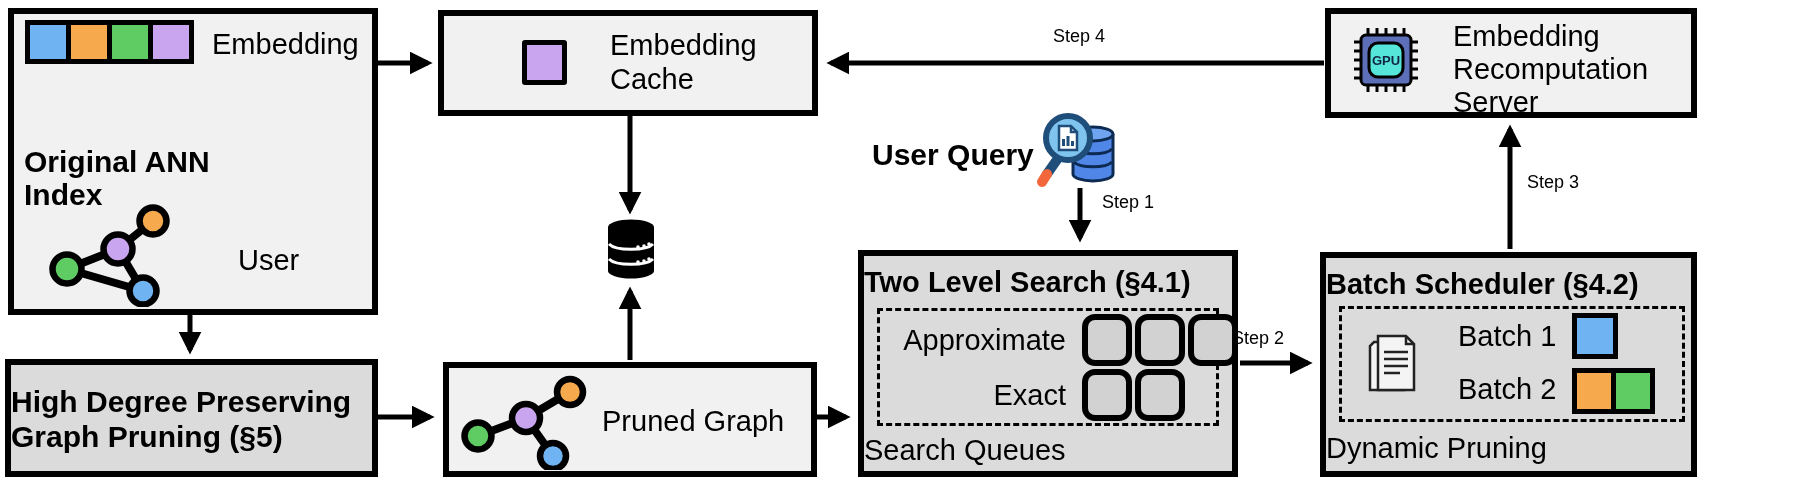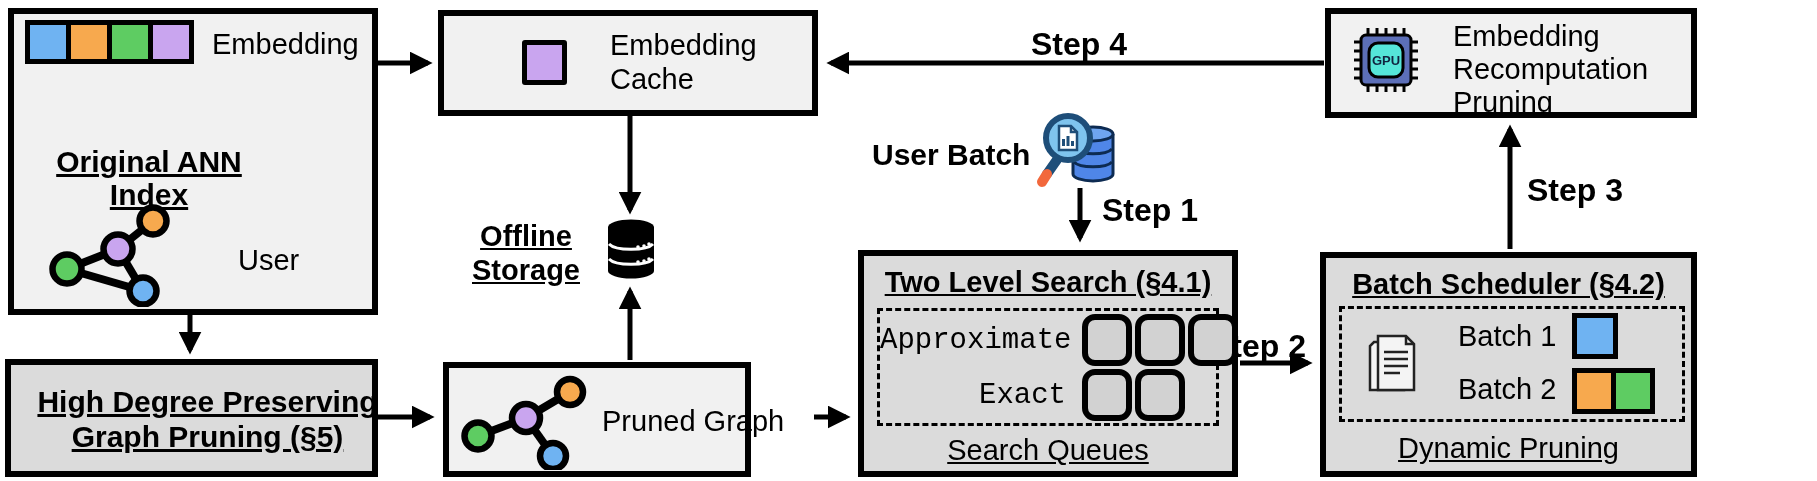--- a/index.html
+++ b/index.html
@@ -5,33 +5,33 @@
   html,body{margin:0;padding:0;background:#fff;}
   #canvas{
     position:relative;width:1817px;height:481px;background:#ffffff;
     font-family:"Liberation Sans",sans-serif;color:#000;overflow:hidden;
   }
   .box{position:absolute;border:6px solid #000;box-sizing:border-box;}
   .light{background:#F1F1F1;}
   .gray{background:#DBDBDB;}
   .lbl{position:absolute;font-size:29px;line-height:33px;white-space:nowrap;}
   .bold{font-weight:bold;}
-  .center{text-align:center;white-space:normal;text-decoration:underline;}
-  .step{position:absolute;font-size:32px;font-weight:bold;white-space:nowrap;}
+  .center{white-space:normal;}
+  .step{position:absolute;font-size:18px;font-weight:normal;white-space:nowrap;}
   
   .vec{position:absolute;display:flex;gap:5px;background:#000;padding:5px;}
   .cell{width:36px;height:34px;}
   .c-blue{background:#6FB3F2;} .c-orange{background:#F7A94E;}
   .c-green{background:#5ECC62;} .c-purple{background:#C9A5EF;}
   
   .cache-square{position:absolute;width:35px;height:35px;border:5px solid #000;border-radius:3px;}
   
   .dashed{position:absolute;border:3px dashed #000;box-sizing:border-box;}
   .qrow{position:absolute;display:flex;align-items:center;height:52px;}
-  .qlabel{display:inline-block;width:186px;text-align:right;padding-right:16px;font-size:29px;font-family:Liberation Mono, monospace;}
+  .qlabel{display:inline-block;width:186px;text-align:right;padding-right:16px;font-size:29px;}
   .slot{width:38px;height:40px;border:6px solid #000;border-radius:13px;background:#D2D2D2;margin-right:3px;}
   
   .bsq{box-sizing:border-box;border:5px solid #000;width:46px;height:46px;}
   .bsq2{display:flex;position:absolute;}
   .bsq2 .half{box-sizing:border-box;border:5px solid #000;width:44px;height:46px;}
   .bsq2 .half+.half{margin-left:-5px;}
   svg{display:block;}
   .icon{position:absolute;}
 </style>
 </head>
@@ -98,57 +98,53 @@
   </div>
 
   <div class="box light" style="left:438px;top:10px;width:380px;height:106px;">
     <div class="cache-square c-purple" style="left:78px;top:24px;"></div>
     <div class="lbl" style="left:166px;top:12px;line-height:34px;">
       <div>Embedding</div>
       <div>Cache</div>
     </div>
   </div>
 
-  <div class="lbl bold center" style="left:452px;top:219px;width:148px;line-height:34px;">
-    <div>Offline</div>
-    <div>Storage</div>
-  </div>
   <svg class="icon" style="left:605px;top:218px;" width="52" height="62" viewBox="0 0 52 62">
     <path d="M3 9 v44 a23 7.5 0 0 0 46 0 V9" fill="#000"></path>
     <ellipse cx="26" cy="9" rx="23" ry="7.5" fill="#000"></ellipse>
     <path d="M4 26 a23 7.5 0 0 0 44 0" fill="none" stroke="#fff" stroke-width="3"></path>
     <path d="M4 41 a23 7.5 0 0 0 44 0" fill="none" stroke="#fff" stroke-width="3"></path>
     <g fill="#fff">
       <circle cx="33" cy="29" r="1.8"></circle>
         <circle cx="39" cy="28" r="1.8"></circle>
         <circle cx="44" cy="26" r="1.8"></circle>
       <circle cx="33" cy="44" r="1.8"></circle>
         <circle cx="39" cy="43" r="1.8"></circle>
         <circle cx="44" cy="41" r="1.8"></circle>
     </g>
   </svg>
 
-  <div class="box light" style="left:443px;top:362px;width:308px;height:115px;">
+  <div class="box light" style="left:443px;top:362px;width:374px;height:115px;">
     <svg class="icon" style="left:9px;top:2px;" width="135" height="100" viewBox="0 0 135 100">
       <g stroke="#000" stroke-width="8">
         <line x1="68" y1="48" x2="112" y2="22"></line>
         <line x1="68" y1="48" x2="20" y2="66"></line>
         <line x1="68" y1="48" x2="95" y2="86"></line>
       </g>
       <g stroke="#000" stroke-width="6.5">
         <circle cx="112" cy="22" r="13" fill="#F7A94E"></circle>
         <circle cx="68" cy="48" r="14" fill="#C9A5EF"></circle>
         <circle cx="20" cy="66" r="13.5" fill="#5ECC62"></circle>
         <circle cx="95" cy="86" r="13" fill="#6FB3F2"></circle>
       </g>
     </svg>
     <span class="lbl" style="left:153px;top:37px;">Pruned Graph</span>
   </div>
 
-  <span class="lbl bold" style="left:872px;top:138px;font-size:30px;">User Batch</span>
+  <span class="lbl bold" style="left:872px;top:138px;font-size:30px;">User Query</span>
   <svg class="icon" style="left:1035px;top:112px;" width="84" height="82" viewBox="0 0 84 82">
 
     <g stroke="#0D2B52" stroke-width="3" fill="#4F86E8">
       <path d="M38 22 v40 a20 7 0 0 0 40 0 V22"></path>
       <path d="M39 50 a20 7 0 0 0 38 0" fill="none"></path>
       <path d="M39 37 a20 7 0 0 0 38 0" fill="none"></path>
       <ellipse cx="58" cy="22" rx="20" ry="7" fill="#6FA5F0"></ellipse>
     </g>
 
     <line x1="26" y1="42" x2="12" y2="62" stroke="#1E4E79" stroke-width="10" stroke-linecap="round"></line>
@@ -233,17 +229,17 @@
           <line x1="58" y1="43" x2="66" y2="43"></line>
         <line x1="58" y1="52" x2="66" y2="52"></line>
       </g>
       <rect x="9" y="9" width="50" height="50" rx="5" fill="#5C6FB8" stroke="#000" stroke-width="3"></rect>
       <rect x="17" y="17" width="34" height="34" rx="9" fill="#55E6D9" stroke="#000" stroke-width="3"></rect>
       <text x="34" y="39" text-anchor="middle" font-size="13" font-weight="bold" fill="#10233F" font-family="Liberation Sans, sans-serif">GPU</text>
     </svg>
     <div class="lbl" style="left:122px;top:6px;line-height:33px;">
       <div>Embedding</div>
       <div>Recomputation</div>
-      <div>Pruning</div>
+      <div>Server</div>
     </div>
   </div>
 
 </div>
 
 </body></html>

